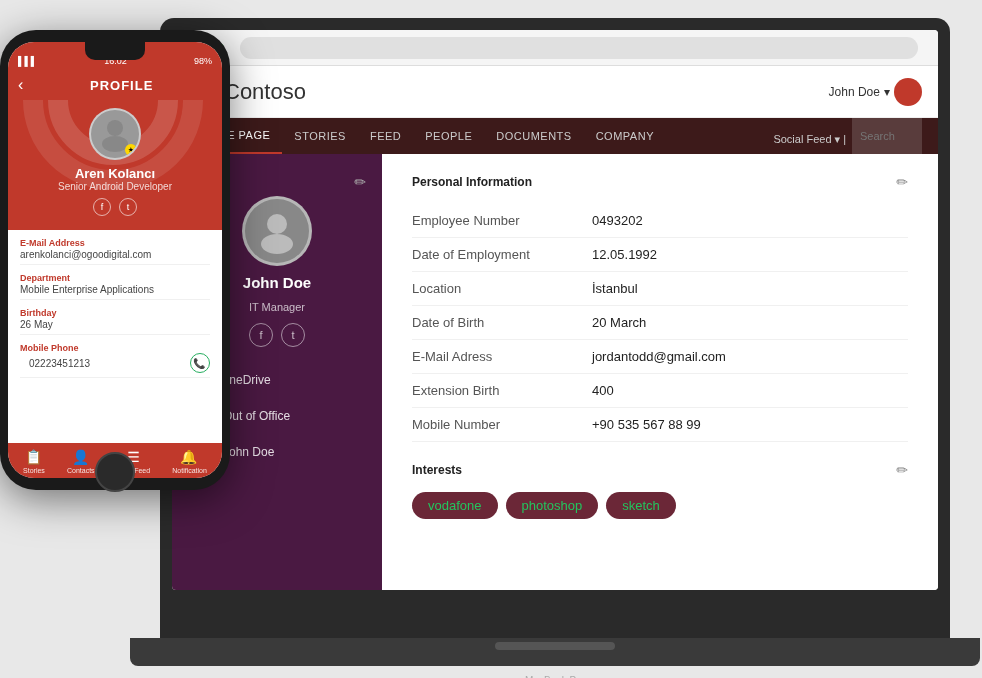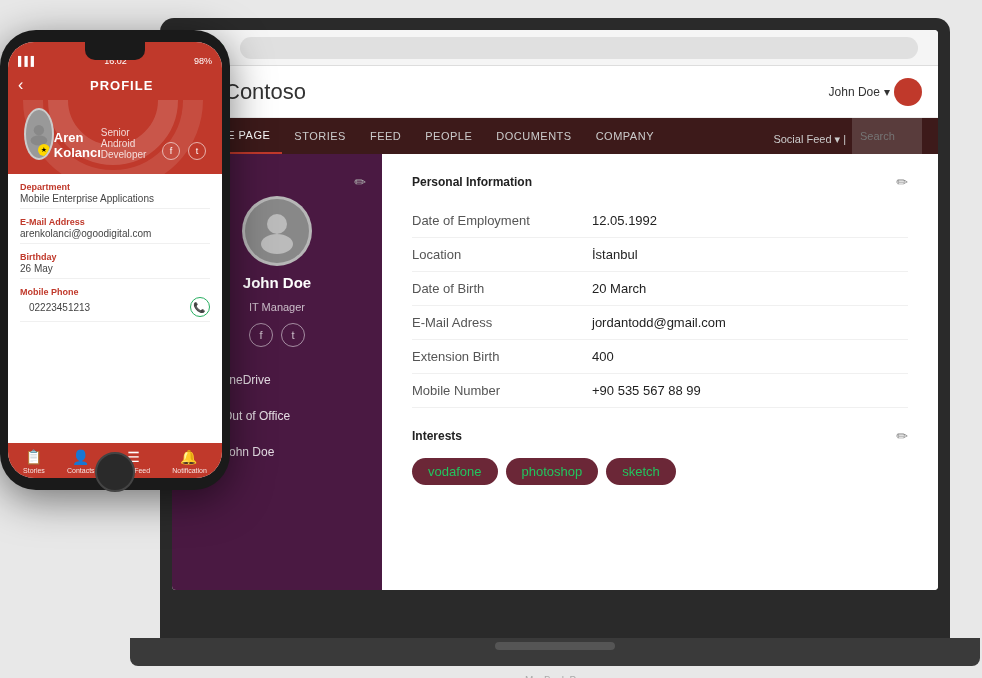--- a/index.html
+++ b/index.html
@@ -376,23 +376,23 @@
       text-align: center;
       font-size: 13px;
       font-weight: 600;
       letter-spacing: 1px;
     }
 
     
     .phone-profile-header {
       background: #c0392b;
       display: flex;
-      flex-direction: row;
-      align-items: flex-end;
-      padding: 8px 16px 14px;
+      flex-direction: column;
+      align-items: center;
+      padding: 8px 0 14px;
     }
     .phone-avatar {
       width: 52px;
       height: 52px;
       border-radius: 50%;
       background: #999;
       border: 2px solid rgba(255,255,255,0.5);
       overflow: hidden;
       display: flex;
       align-items: center;
@@ -574,20 +574,24 @@
       </div>
 
       <div class="right-panel">
 
         <div class="section-header">
           <span class="section-title">Personal Information</span>
           <span class="edit-pencil">✏</span>
         </div>
         <table class="info-table">
           <tbody>
+              <tr>
+            <td>Employee Number</td>
+            <td>0493202</td>
+          </tr>
           <tr>
             <td>Date of Employment</td>
             <td>12.05.1992</td>
           </tr>
           <tr>
             <td>Location</td>
             <td>İstanbul</td>
           </tr>
           <tr>
             <td>Date of Birth</td>
@@ -662,26 +666,26 @@
       <span class="phone-user-name">Aren Kolancı</span>
       <span class="phone-user-title">Senior Android Developer</span>
       <div class="phone-social-icons">
         <div class="phone-social-icon">f</div>
         <div class="phone-social-icon">t</div>
       </div>
     </div>
 
     <div class="phone-fields">
       <div class="phone-field">
+        <div class="phone-field-label">E-Mail Address</div>
+        <div class="phone-field-value">arenkolanci@ogoodigital.com</div>
+      </div>
+      <div class="phone-field">
         <div class="phone-field-label">Department</div>
         <div class="phone-field-value">Mobile Enterprise Applications</div>
-      </div>
-      <div class="phone-field">
-        <div class="phone-field-label">E-Mail Address</div>
-        <div class="phone-field-value">arenkolanci@ogoodigital.com</div>
       </div>
       <div class="phone-field">
         <div class="phone-field-label">Birthday</div>
         <div class="phone-field-value">26 May</div>
       </div>
       <div class="phone-field">
         <div class="phone-field-label">Mobile Phone</div>
         <div class="phone-field-row">
           <div class="phone-field-value">02223451213</div>
           <div class="phone-call-btn">📞</div>

